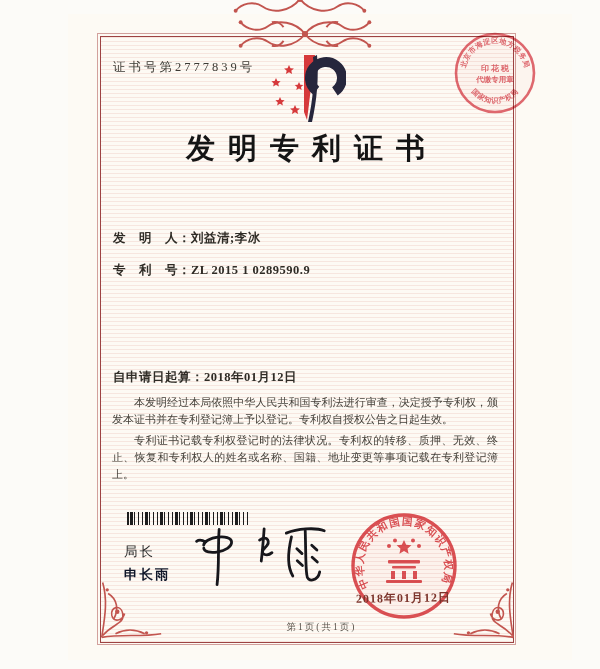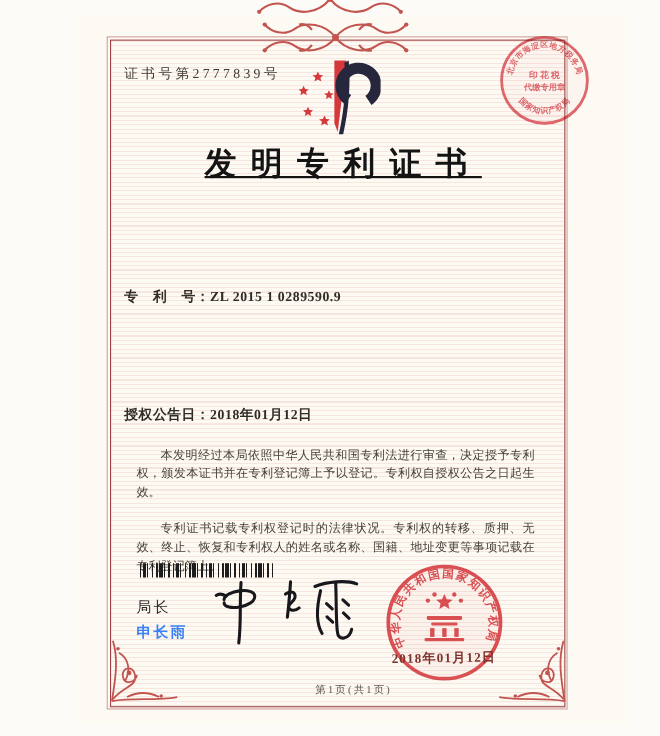--- a/index.html
+++ b/index.html
@@ -26,43 +26,43 @@
   }
   .content{position:absolute;inset:0;z-index:3;}
   .cert-no{
     position:absolute;left:113px;top:59px;font-size:12.5px;color:#3d3a34;
     letter-spacing:3px;
     font-family:Liberation Serif, serif;
   }
   .logo{position:absolute;left:268px;top:52px;z-index:3;}
   .title{
     position:absolute;left:97px;top:129px;width:417px;text-align:center;
-    font-size:29px;font-weight:bold;color:#141414;letter-spacing:13px;text-indent:13px;text-decoration:underline;
+    font-size:29px;font-weight:bold;color:#141414;letter-spacing:13px;text-indent:13px;
   }
   .row{position:absolute;left:113px;font-size:12.5px;color:#2f2c26;font-weight:600;letter-spacing:.5px;white-space:nowrap;}
   .row .lab{color:#2f2c26;}
   .paras{
     position:absolute;left:108px;top:390px;width:394px;
     font-size:11px;line-height:17px;color:#45413a;text-align:justify;
   }
-  .paras p{margin:16px;text-indent:2em;}
+  .paras p{margin:4px;text-indent:2em;}
   .barcode{
     position:absolute;left:127px;top:512px;width:122px;height:13px;
     background:repeating-linear-gradient(90deg,
       #1d1d1d 0 1.5px,transparent 1.5px 3px,
       #1d1d1d 3px 6px,transparent 6px 7px,
       #1d1d1d 7px 8px,transparent 8px 11px,
       #1d1d1d 11px 12.5px,transparent 12.5px 15px);
   }
   .official-title{
     position:absolute;left:124px;top:543px;font-size:13.5px;font-weight:normal;color:#2a2a2a;
     font-family:"Liberation Sans","DejaVu Sans",sans-serif;letter-spacing:2px;
   }
   .official-name{
-    position:absolute;left:124px;top:566px;font-size:13.5px;font-weight:bold;color:#3b82f6;
+    position:absolute;left:124px;top:566px;font-size:13.5px;font-weight:bold;color:#0f172a;
     font-family:"Liberation Sans","DejaVu Sans",sans-serif;letter-spacing:2px;
   }
   .signature{position:absolute;left:192px;top:516px;transform:rotate(-2deg);z-index:4;}
   .seal{position:absolute;left:348px;top:510px;z-index:5;mix-blend-mode:multiply;}
   .seal-date{
     position:absolute;left:356px;top:590px;z-index:6;font-size:12px;color:#7c352c;
     letter-spacing:1px;transform:rotate(-1deg);font-weight:600;
   }
   .tax-stamp{position:absolute;left:452px;top:30px;z-index:5;mix-blend-mode:multiply;}
   .footer{
@@ -151,25 +151,28 @@
         <path d="M12,45 l1.4,3 3.2,.3 -2.4,2.1 .7,3.1 -2.9,-1.7 -2.9,1.7 .7,-3.1 -2.4,-2.1 3.2,-.3 z"></path>
         <path d="M27,53 l1.5,3.2 3.4,.3 -2.6,2.2 .8,3.3 -3.1,-1.8 -3.1,1.8 .8,-3.3 -2.6,-2.2 3.4,-.3 z"></path>
       </g>
       <polygon points="36,3 47,3 39,68 36,60" fill="#d6393b"></polygon>
       <path d="M49,3 C51,25 49,48 44,70 L40,70 C45,48 47,25 45,5 Z" fill="#26263c"></path>
       <circle cx="58" cy="26" r="16" fill="none" stroke="#26263c" stroke-width="10" stroke-dasharray="80 21" transform="rotate(128 58 26)"></circle>
     </svg>
 
     <div class="title">发明专利证书</div>
 
+    <div class="row" style="top:230px">
+      <span class="lab">发　明　人：</span><span>刘益清;李冰</span>
+    </div>
     <div class="row" style="top:262px">
       <span class="lab">专　利　号：</span><span>ZL 2015 1 0289590.9</span>
     </div>
     <div class="row" style="top:369px">
-      <span class="lab">授权公告日：</span><span>2018年01月12日</span>
+      <span class="lab">自申请日起算：</span><span>2018年01月12日</span>
     </div>
 
     <div class="paras">
       <p>本发明经过本局依照中华人民共和国专利法进行审查，决定授予专利权，颁发本证书并在专利登记簿上予以登记。专利权自授权公告之日起生效。</p>
       <p>专利证书记载专利权登记时的法律状况。专利权的转移、质押、无效、终止、恢复和专利权人的姓名或名称、国籍、地址变更等事项记载在专利登记簿上。</p>
     </div>
 
     <div class="barcode"></div>
 
     <div class="official-title">局长</div>

